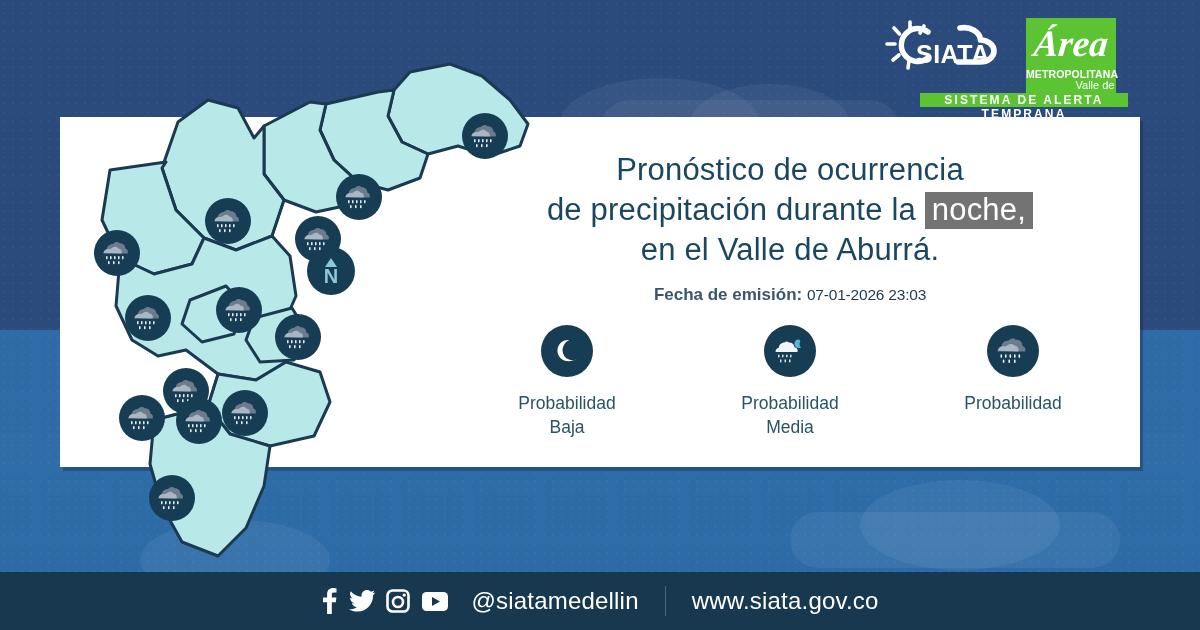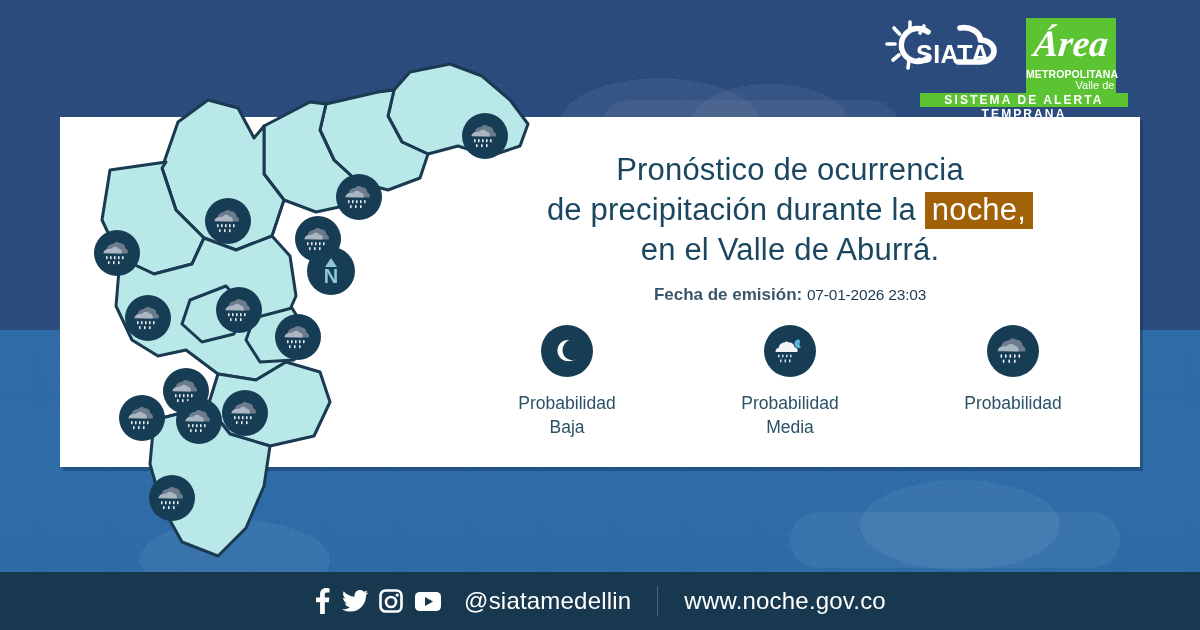--- a/index.html
+++ b/index.html
@@ -34,21 +34,21 @@
   .compass{position:absolute;width:48px;height:48px;border-radius:50%;background:#173d54;
     display:flex;flex-direction:column;align-items:center;justify-content:center;}
   .compass .ar{width:0;height:0;border-left:6px solid transparent;border-right:6px solid transparent;
     border-bottom:9px solid #8fc6d8;margin-bottom:1px;}
   .compass .nl{color:#8fc6d8;font-size:20px;font-weight:bold;line-height:17px;
     font-family:"Liberation Sans", sans-serif;}
 
   
   .panel{position:absolute;left:470px;top:150px;width:640px;text-align:center;}
   .title{color:#1b4660;font-size:31px;font-weight:normal;line-height:40px;letter-spacing:.2px;}
-  .hl{background:#a16207;color:#ffffff;padding:0 7px 2px 7px;}
+  .hl{background:#737373;color:#ffffff;padding:0 7px 2px 7px;}
   .fecha{margin-top:15px;color:#3b566b;font-size:17px;}
   .fecha .lbl{font-weight:bold;}
   .fecha .val{font-size:15.5px;color:#1b3a52;letter-spacing:-.2px;}
 
   .legend{position:absolute;left:470px;top:325px;width:640px;display:flex;justify-content:center;gap:78px;}
   .leg{width:145px;text-align:center;}
   .leg .ic{width:52px;height:52px;border-radius:50%;background:#173d54;margin:0 auto;
     display:flex;align-items:center;justify-content:center;}
   .leg .lb{margin-top:14px;color:#2b5266;font-size:17.5px;line-height:24px;}
 
@@ -486,16 +486,16 @@
       </span>
       <span>
         <svg width="28" height="21" viewBox="0 0 28 21">
             <rect x="1" y="1" width="26" height="19" rx="4.6" fill="#ffffff"></rect>
             <path d="M11 6 L19 10.5 L11 15 Z" fill="#17384e"></path>
           </svg>
       </span>
     </div>
     <div class="handle">@siatamedellin</div>
     <div class="divider"></div>
-    <div class="site">www.noche.gov.co</div>
+    <div class="site">www.siata.gov.co</div>
   </div>
 
 </div>
 
 </body></html>

